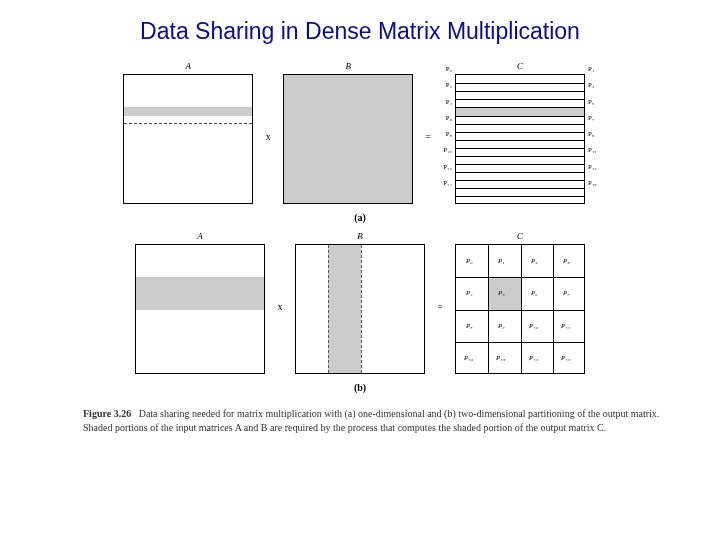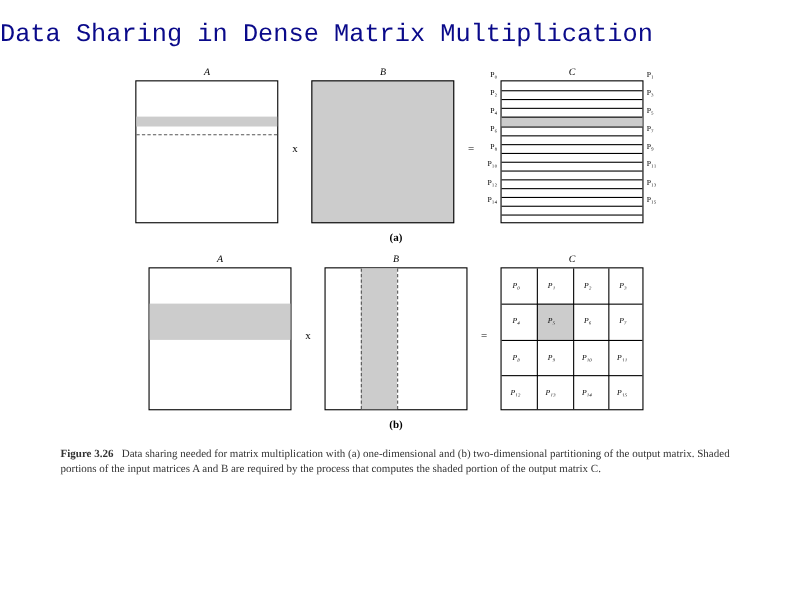--- a/index.html
+++ b/index.html
@@ -6,24 +6,24 @@
     margin: 0;
     padding: 0;
     width: 720px;
     height: 540px;
     background: #fff;
     font-family: Georgia, 'Times New Roman', serif;
     color: #000;
     position: relative;
   }
   .title {
-    font-family: Liberation Mono, monospace;
+    font-family: Liberation Sans, sans-serif;
     color: #0a0a8a;
     font-size: 23px;
-    text-align: left;
+    text-align: center;
     padding-top: 18px;
     padding-bottom: 8px;
     font-weight: normal;
   }
   .figure-area {
     padding: 0 55px;
   }
   .row {
     display: flex;
     align-items: flex-start;
@@ -86,20 +86,21 @@
   .boxC2 { width:130px; height:130px; position:relative; }
   .grid4 .vl { position:absolute; top:0; bottom:0; border-left:1px solid #000; width:0; }
   .grid4 .hl { position:absolute; left:0; right:0; border-top:1px solid #000; height:0; }
   .cell-label { position:absolute; font-size:7px; font-style:italic; }
   .dashedV { position:absolute; top:0; bottom:0; border-left:1px dashed #555; width:0; }
   .caption {
     font-size: 10px;
     padding: 14px 55px 0 55px;
     line-height: 1.35;
     color: #333;
+    margin-left: 28px;
   }
   .caption .figno { font-weight: bold; }
   .row-a .labels-left, .row-a .labels-right { justify-content: space-around; height:130px; padding-top:0;}
 </style>
 </head>
 <body>
 
 <div class="title">Data Sharing in Dense Matrix Multiplication</div>
 
 <div class="figure-area">

